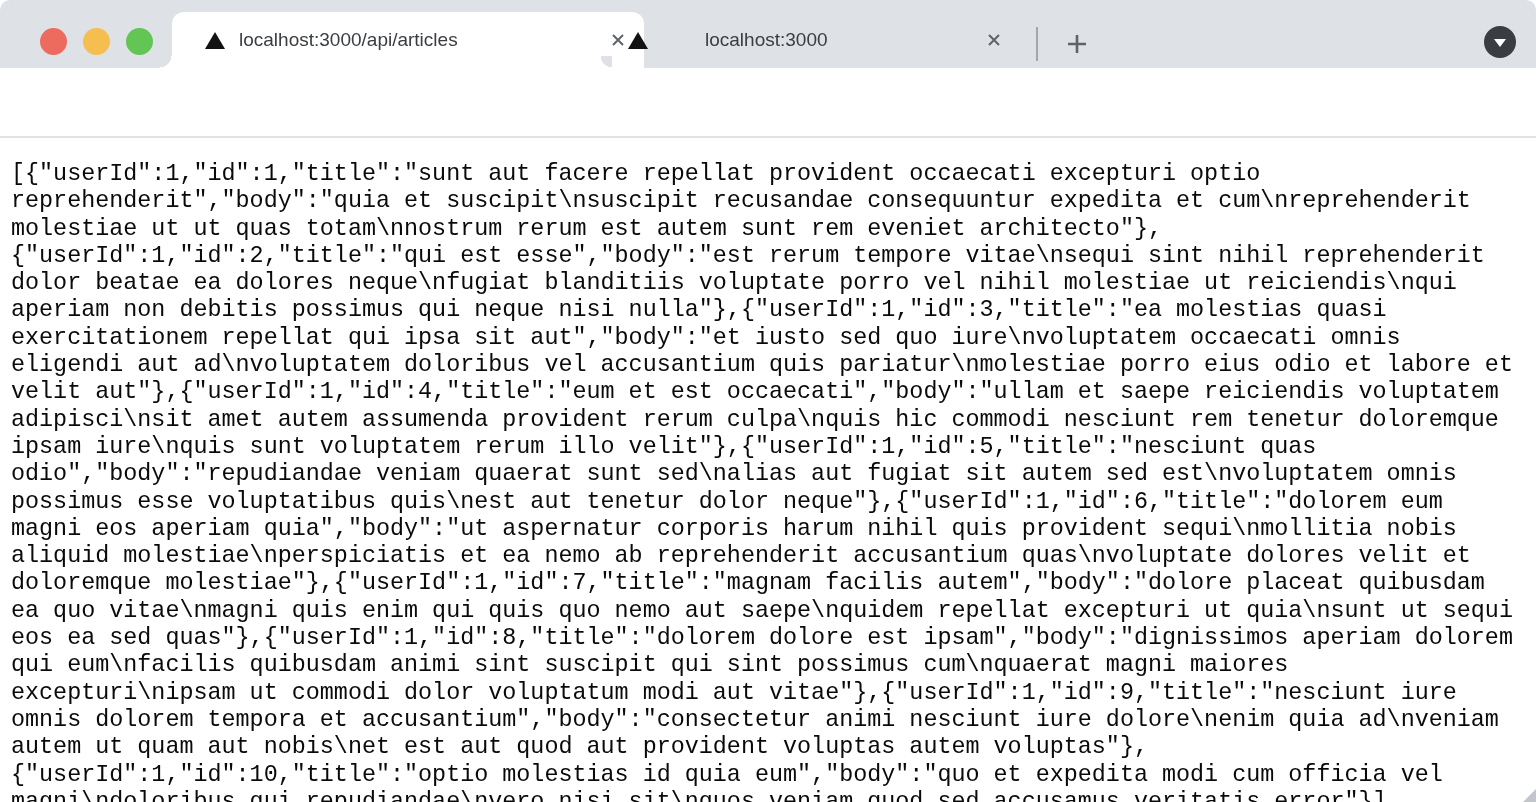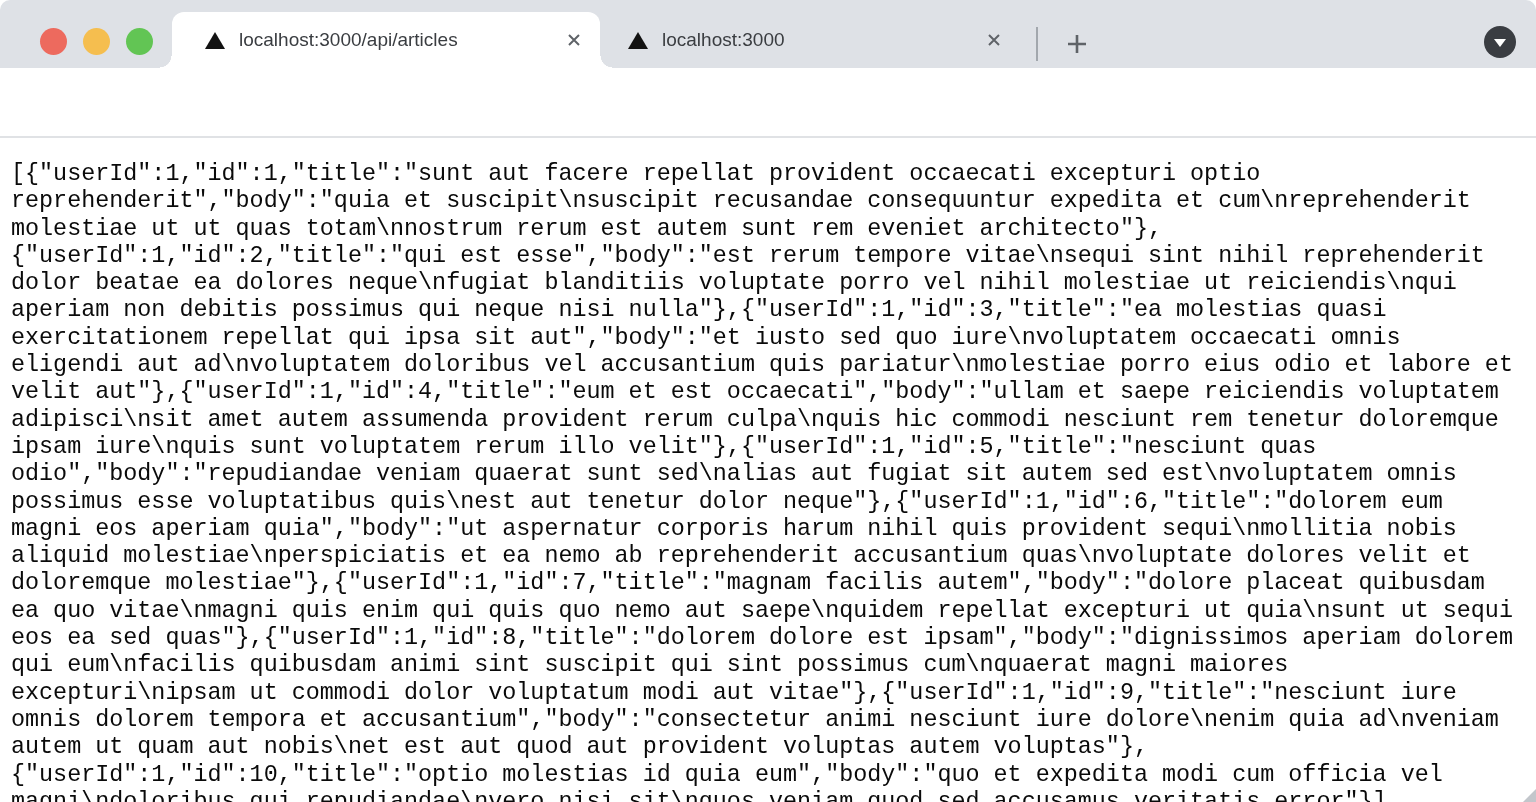--- a/index.html
+++ b/index.html
@@ -9,22 +9,22 @@
             border-radius: 10px 10px 0 0; background: #fff; }
 
   
   .tabstrip { position: absolute; left: 0; top: 0; width: 1536px; height: 68px; background: #DEE1E6; }
   .traffic { position: absolute; top: 28px; width: 27px; height: 27px; border-radius: 50%; }
   .t-red    { left: 40px; }
   .t-yellow { left: 83px; }
   .t-green  { left: 126px; }
 
   .tab { position: absolute; top: 12px; height: 56px; display: flex; align-items: center; }
-  .tab-active { left: 172px; width: 428px; background: #fff; border-radius: 12px 12px 0 0; padding-left: 33px; }
-  .tab-inactive { left: 600px; width: 420px; background: transparent; padding-left: 28px; }
+  .tab-active { left: 172px; width: 472px; background: #fff; border-radius: 12px 12px 0 0; padding-left: 33px; }
+  .tab-inactive { left: 600px; width: 420px; background: transparent; padding-left: 28px; gap: 43px; }
   .tab-foot { position: absolute; top: 56px; width: 12px; height: 12px; }
   .foot-l { left: 160px; background: radial-gradient(circle 12px at 0 0, #DEE1E6 0 11px, #fff 11.5px); }
   .foot-r { left: 600px; background: radial-gradient(circle 12px at 12px 0, #DEE1E6 0 11px, #fff 11.5px); }
   .favicon-triangle { width: 0; height: 0; border-left: 10px solid transparent;
                       border-right: 10px solid transparent; border-bottom: 17px solid #121212;
                       margin-right: 14px; flex: none; }
   .tab-title { font-size: 19px; color: #3A3D41; white-space: nowrap; overflow: hidden; flex: 1; }
   .tab-close { flex: none; margin-right: 16px; margin-left: 8px; cursor: default; }
   .tab-divider { position: absolute; left: 1036px; top: 27px; width: 2px; height: 34px; background: #A2A7AD; }
   .new-tab-btn { position: absolute; left: 1062px; top: 29px; width: 30px; height: 30px; }

